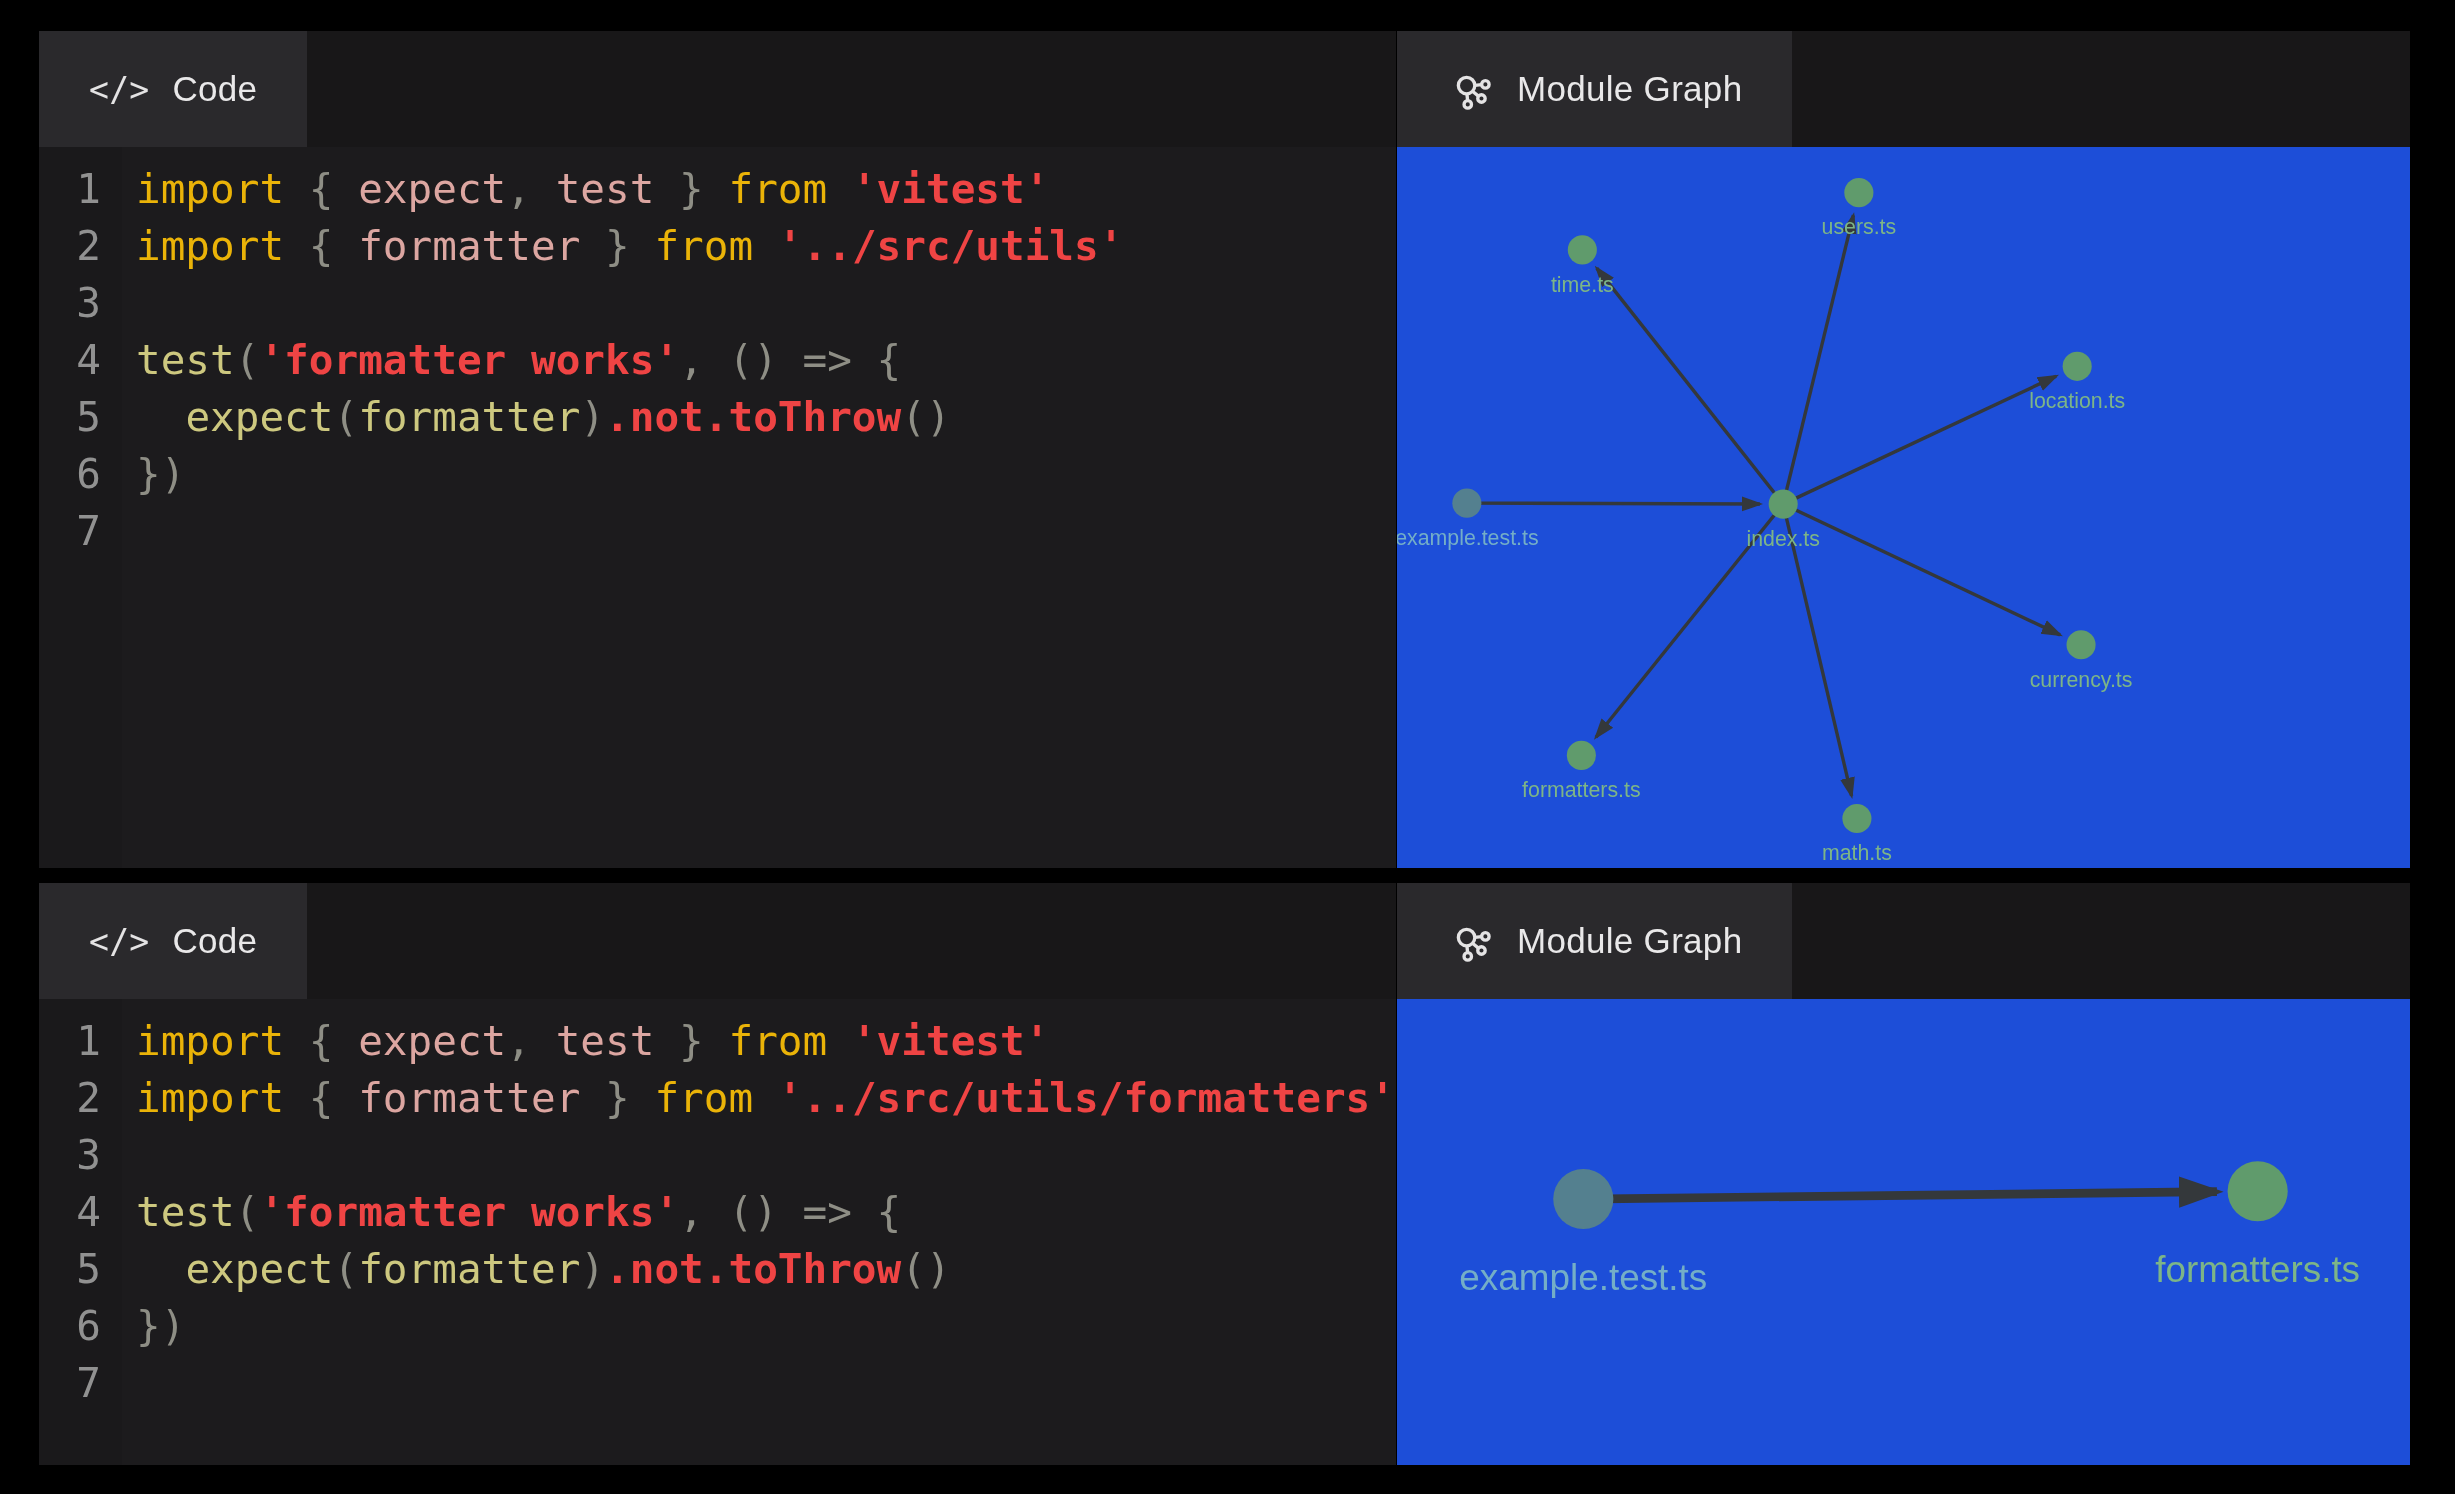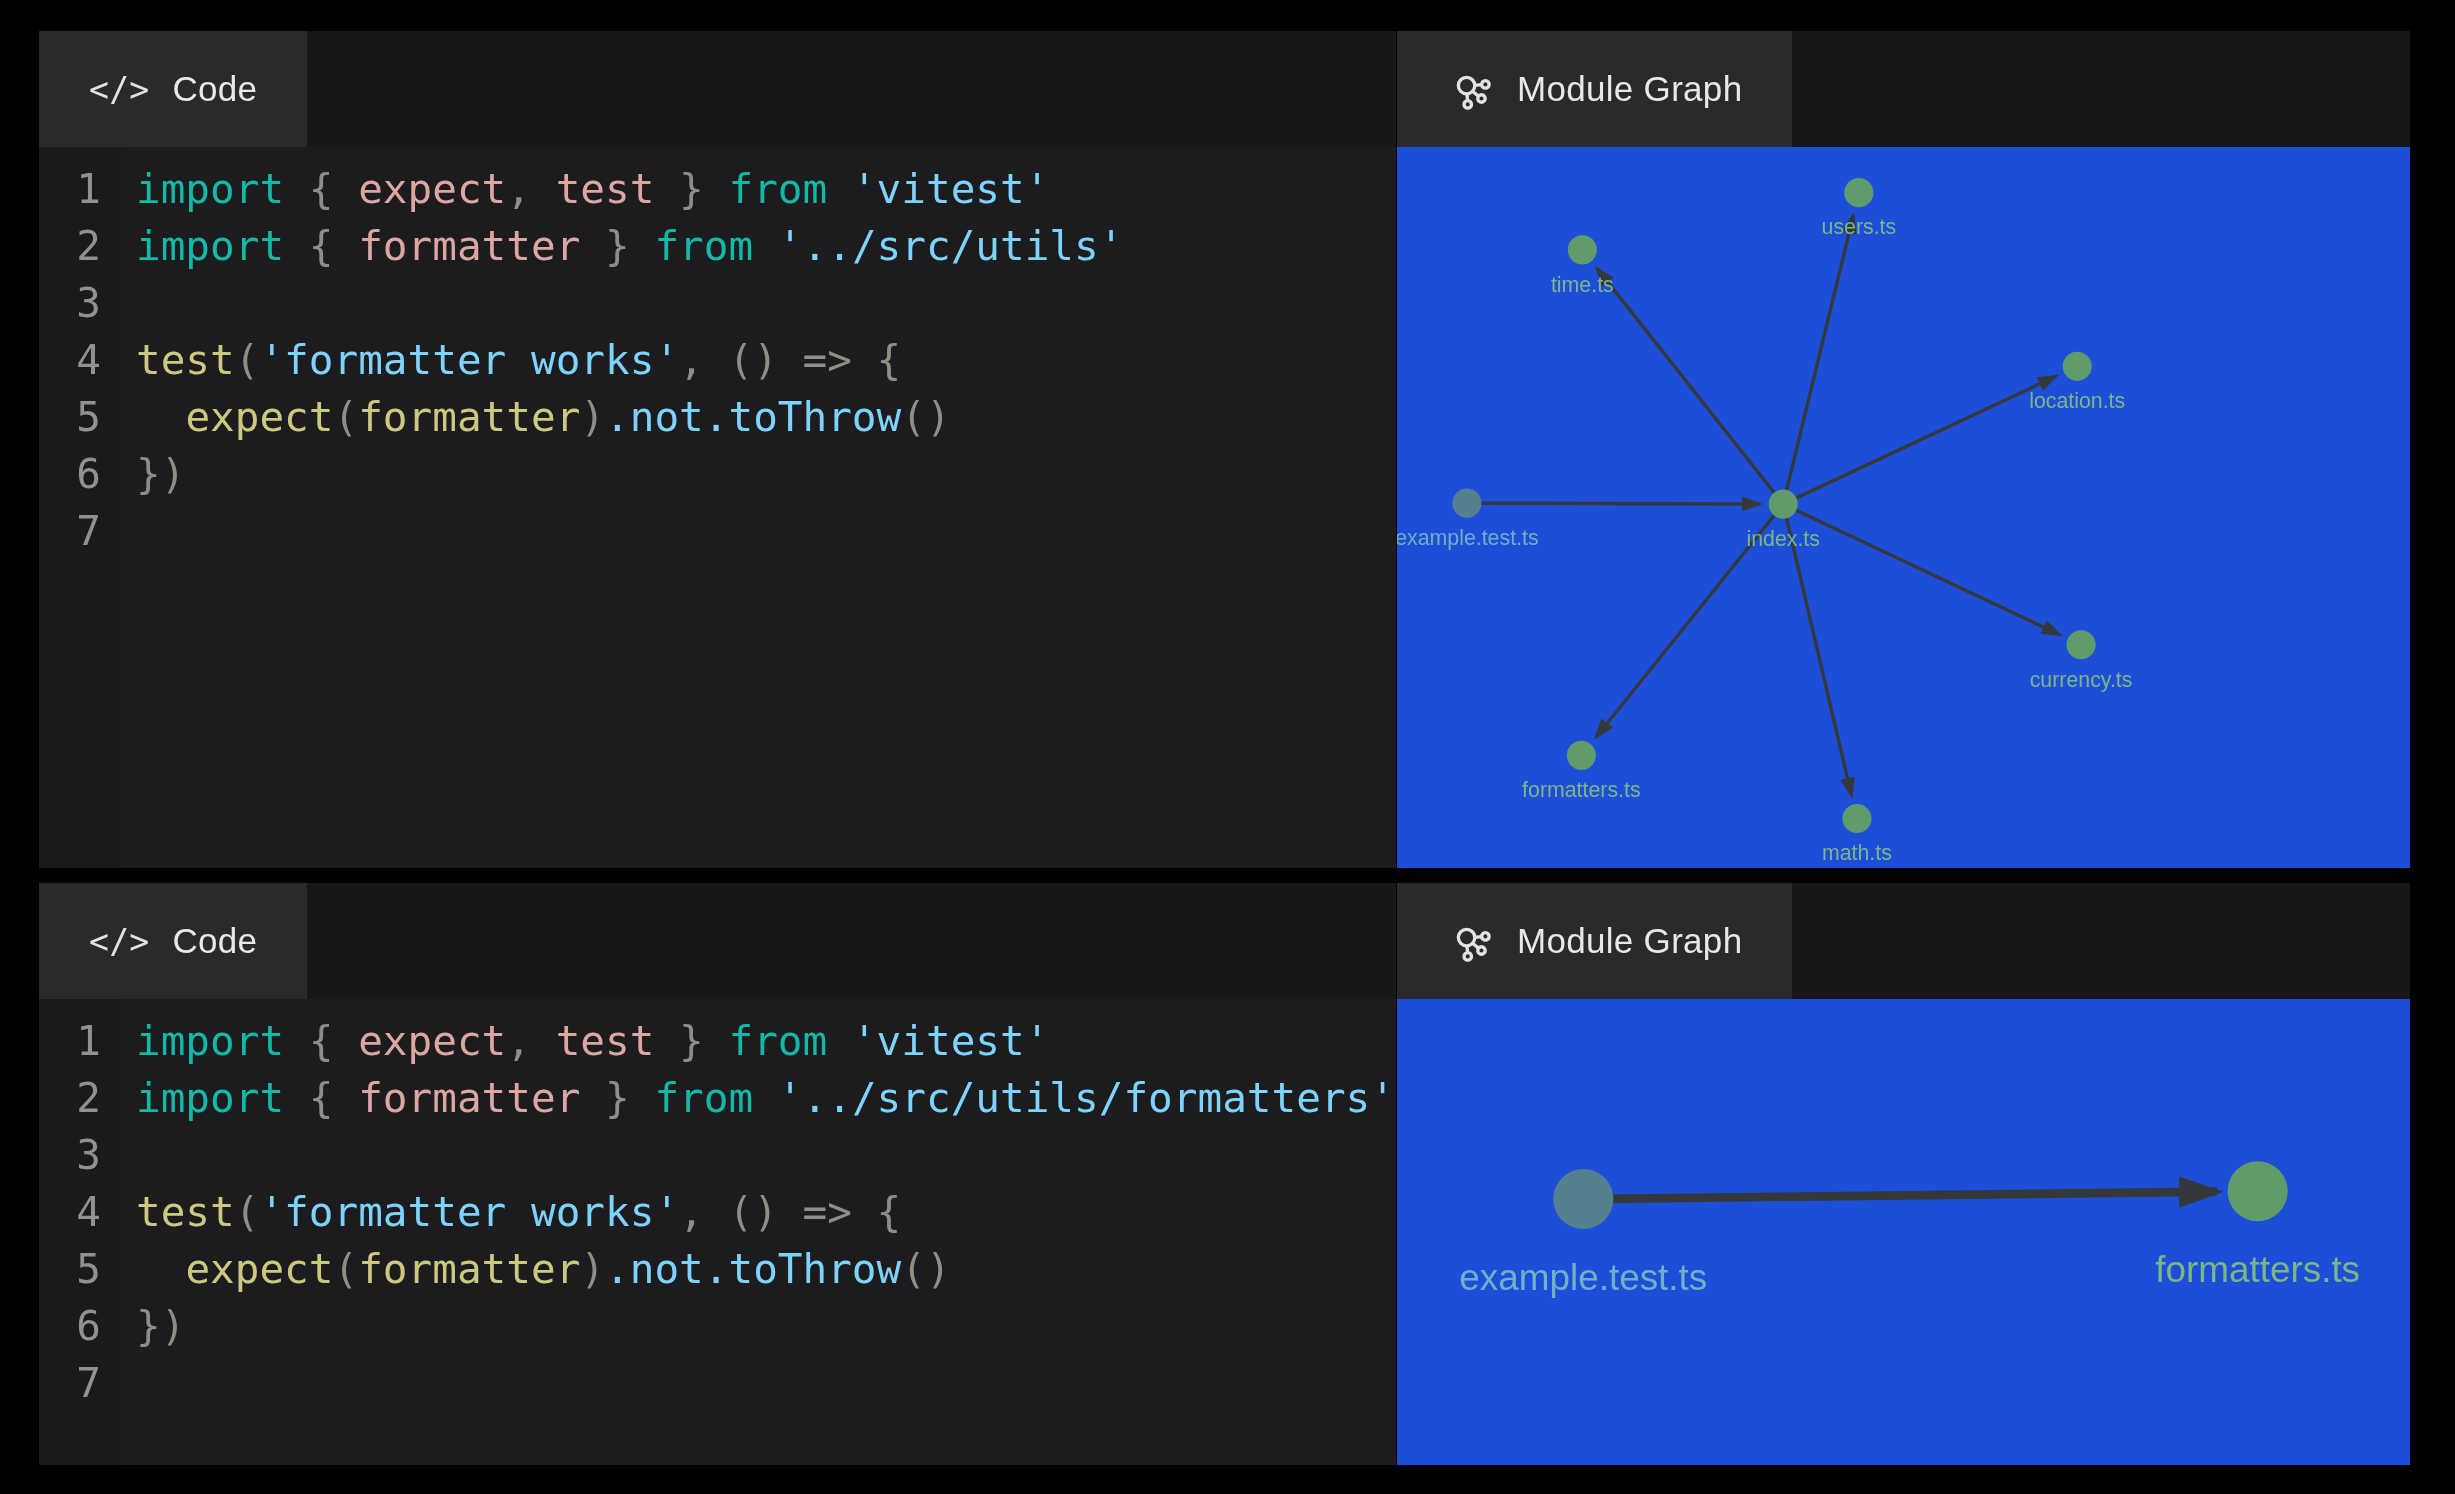--- a/index.html
+++ b/index.html
@@ -12,23 +12,23 @@
   .tab .glyph{font-family:"DejaVu Sans Mono",monospace;font-size:33px;color:#e4e3e4;}
   .panel-body{flex:1;position:relative;overflow:hidden;}
   .code-body{background:#1c1b1d;}
   .graph-body{background:#1d4ed8;}
   .gutter{position:absolute;left:0;top:0;bottom:0;width:83px;background:#1a191b;}
   .code-lines{position:relative;padding-top:13.6px;font-family:"DejaVu Sans Mono",monospace;
               font-size:41px;line-height:57px;white-space:pre;}
   .code-line{display:flex;}
   .lnum{display:inline-block;width:62px;flex:0 0 62px;text-align:right;color:#919191;}
   .ltxt{padding-left:35px;color:#d4d4d4;}
-  .tok-kw{color:#14b8a6;}
+  .tok-kw{color:#eab308;}
   .tok-id{color:#dca6a1;}
-  .tok-str{color:#7dd3fc;}
+  .tok-str{color:#ef4444;font-weight:bold;}
   .tok-fn{color:#cdc87f;}
   .tok-pun{color:#8e8e85;}
   .tok-pln{color:#d4d4d4;}
   .graph-svg{position:absolute;inset:0;display:block;}
 </style>
 </head>
 <body>
 
 <div class="stage">
 

